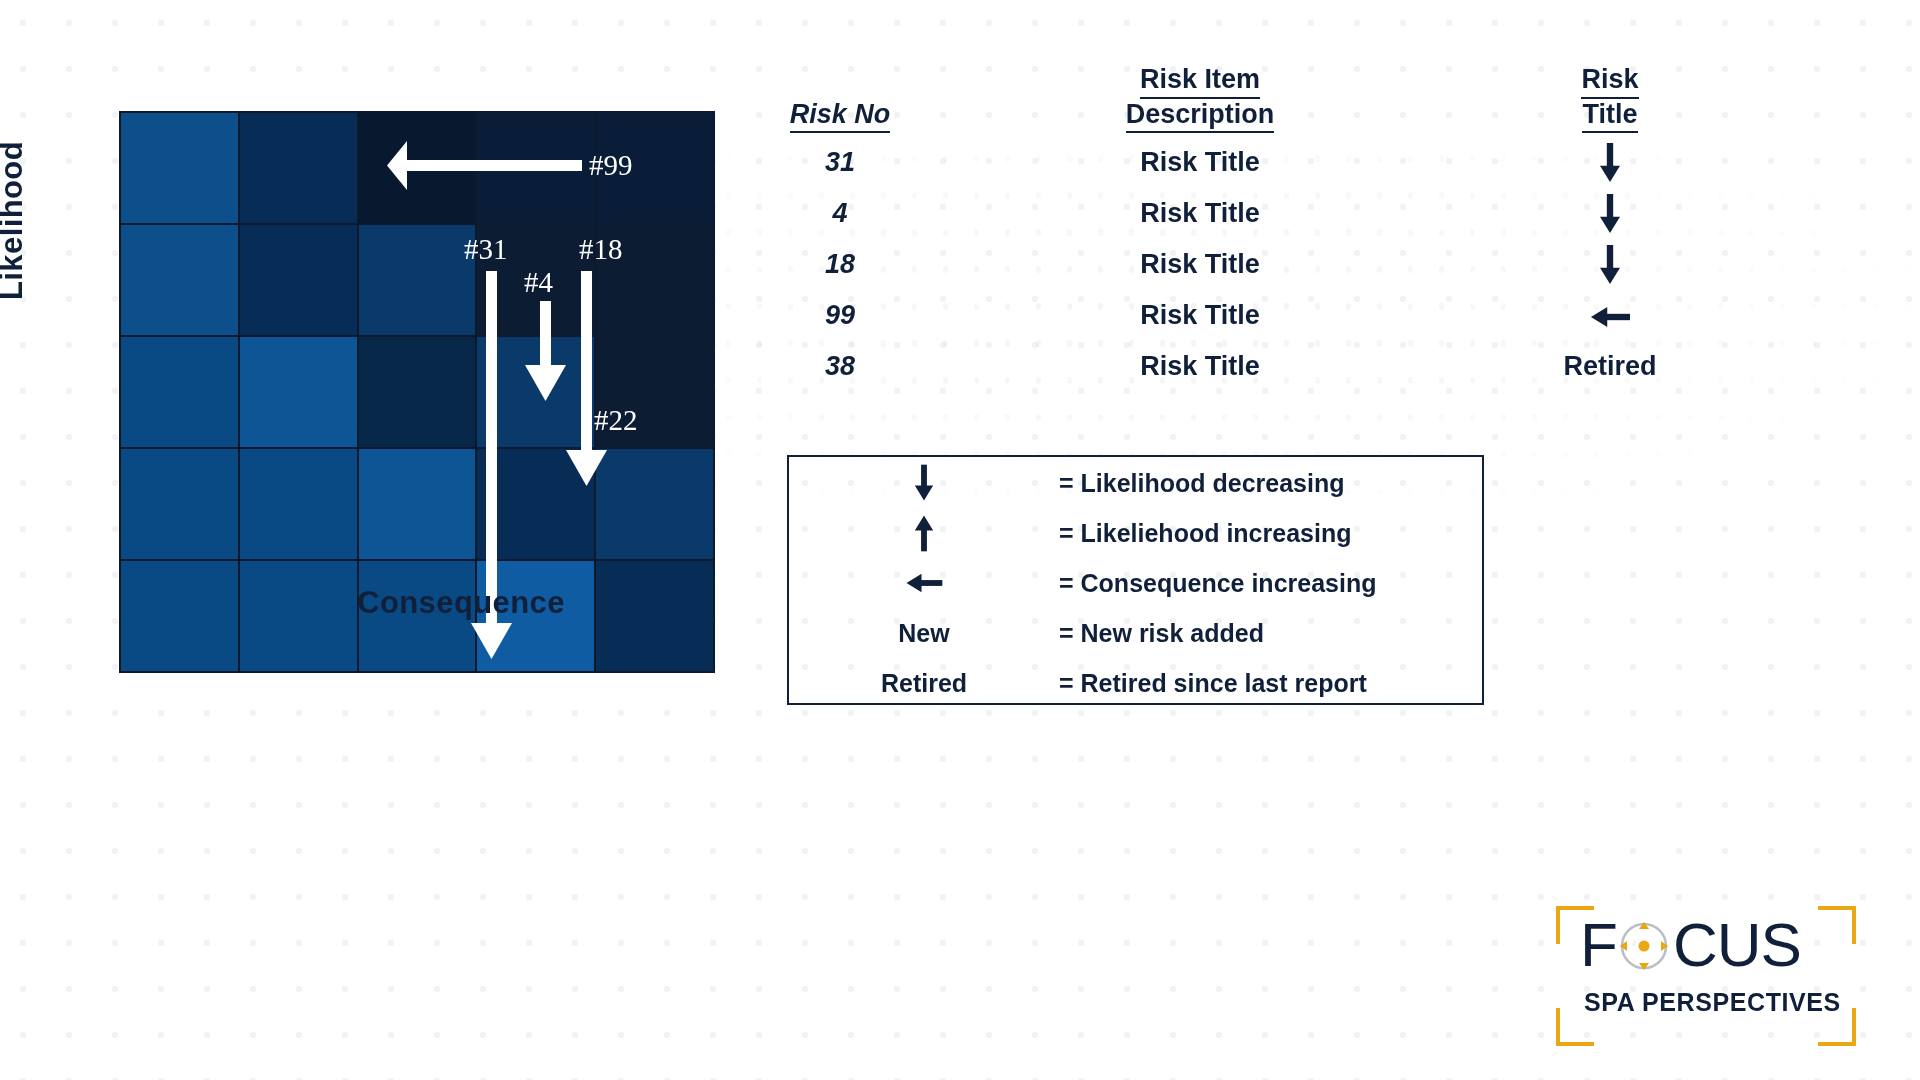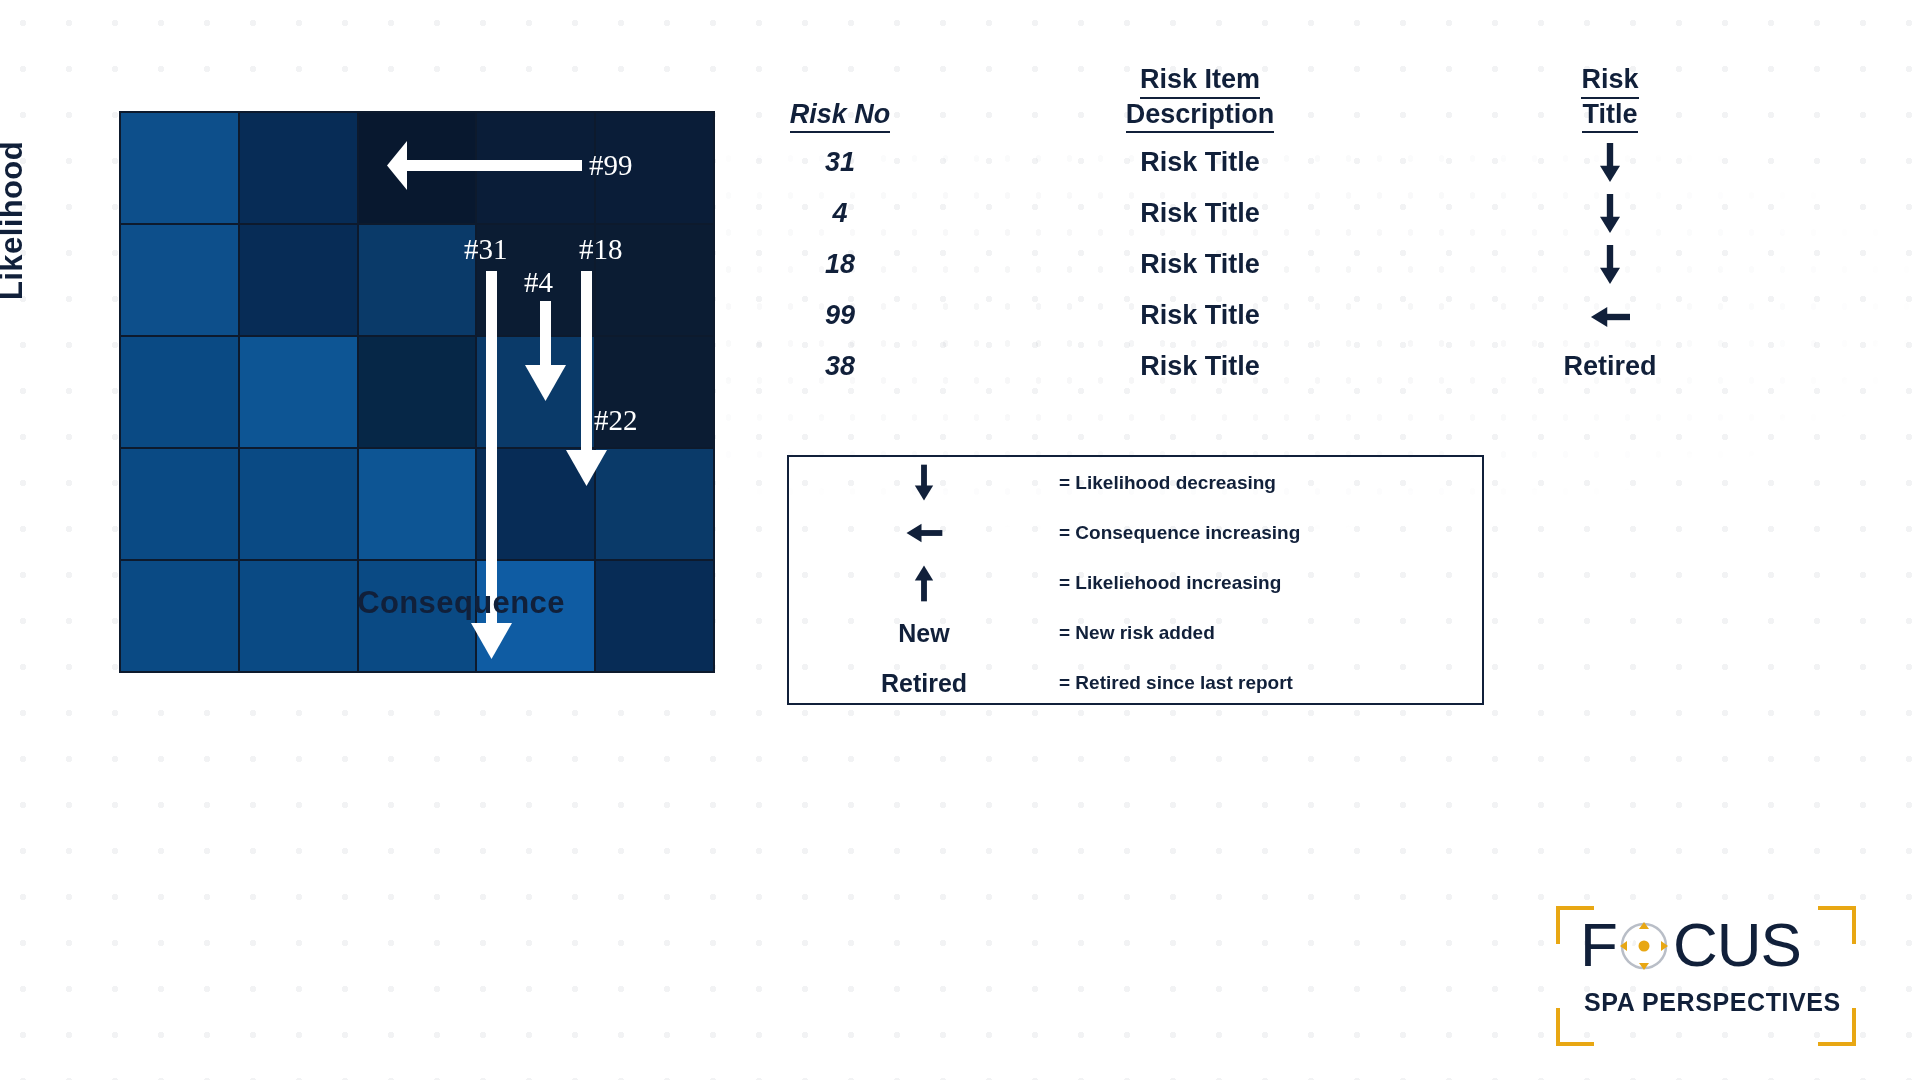--- a/index.html
+++ b/index.html
@@ -152,21 +152,21 @@
     width: 270px;
     text-align: center;
     font-size: 25px;
     font-weight: bold;
     color: #11203a;
     display: flex;
     align-items: center;
     justify-content: center;
   }
   .legend-text {
-    font-size: 19px;
+    font-size: 25px;
     font-weight: bold;
     color: #11203a;
     white-space: nowrap;
   }
 
   
   #focus-logo {
     position: absolute;
     left: 1556px; top: 906px;
     width: 300px; height: 140px;
@@ -338,35 +338,35 @@
         <div class="legend-icon">
           <svg class="arrow-glyph" width="20" height="38" viewBox="0 0 24 44">
             <rect x="8.5" y="0" width="7" height="26" fill="#11203a"></rect>
             <polygon points="12,43 1,25 23,25" fill="#11203a"></polygon>
           </svg>
         </div>
         <div class="legend-text">= Likelihood decreasing</div>
       </div>
       <div class="legend-row">
         <div class="legend-icon">
+          <svg class="arrow-glyph" width="20" height="38" viewBox="0 0 24 44">
+            <rect x="8.5" y="18" width="7" height="26" fill="#11203a"></rect>
+            <polygon points="12,1 1,19 23,19" fill="#11203a"></polygon>
+          </svg>
+        </div>
+        <div class="legend-text">= Likeliehood increasing</div>
+      </div>
+      <div class="legend-row">
+        <div class="legend-icon">
           <svg class="arrow-glyph" width="38" height="20" viewBox="0 0 44 24">
             <rect x="18" y="8.5" width="26" height="7" fill="#11203a"></rect>
             <polygon points="1,12 19,1 19,23" fill="#11203a"></polygon>
           </svg>
         </div>
         <div class="legend-text">= Consequence increasing</div>
-      </div>
-      <div class="legend-row">
-        <div class="legend-icon">
-          <svg class="arrow-glyph" width="20" height="38" viewBox="0 0 24 44">
-            <rect x="8.5" y="18" width="7" height="26" fill="#11203a"></rect>
-            <polygon points="12,1 1,19 23,19" fill="#11203a"></polygon>
-          </svg>
-        </div>
-        <div class="legend-text">= Likeliehood increasing</div>
       </div>
       <div class="legend-row">
         <div class="legend-icon">New</div>
         <div class="legend-text">= New risk added</div>
       </div>
       <div class="legend-row">
         <div class="legend-icon">Retired</div>
         <div class="legend-text">= Retired since last report</div>
       </div>
     </div>

